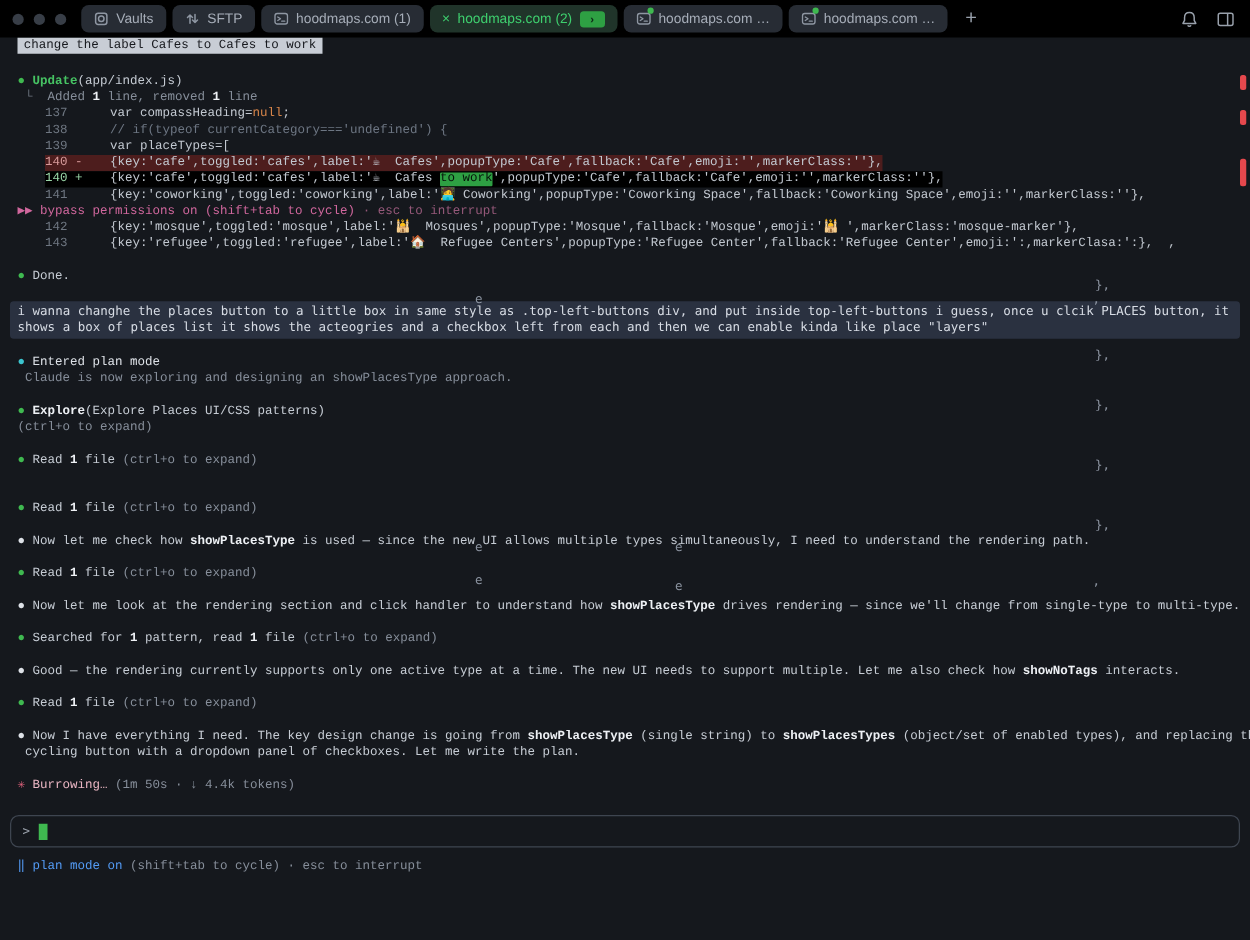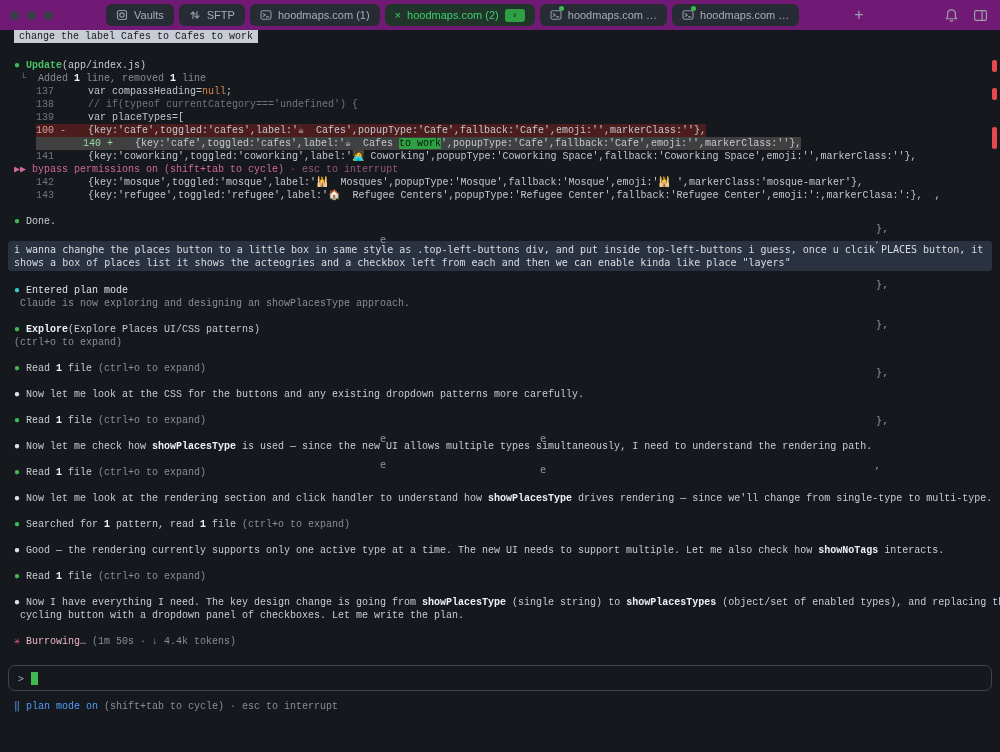--- a/index.html
+++ b/index.html
@@ -3,22 +3,22 @@
 <meta charset="utf-8">
 <style>
   html,body{margin:0;padding:0;}
   body{
     width:1000px;height:752px;position:relative;overflow:hidden;
     background:#15181d;
     font-family:"DejaVu Sans Mono","Liberation Mono",monospace;
     font-size:10px;color:#c6ccd4;
   }
   
-  .tabbar{height:30px;background:#701a75;display:flex;align-items:center;padding:0 8px;
-    font-family:"Liberation Sans","DejaVu Sans",sans-serif;gap:41px;}
+  .tabbar{height:30px;background:#000000;display:flex;align-items:center;padding:0 8px;
+    font-family:"Liberation Sans","DejaVu Sans",sans-serif;}
   .dots{display:flex;gap:8px;margin:0 12px 0 2px;}
   .wdot{width:9px;height:9px;border-radius:50%;background:#383e47;}
   .tablist{display:flex;gap:5px;align-items:center;}
   .tab{height:22px;border-radius:6px;background:#272c34;color:#a6adb8;display:flex;align-items:center;
     gap:6px;padding:0 10px;font-size:11px;white-space:nowrap;}
   .tab.active{background:#20342a;color:#3ecf6e;}
   .tclose{color:#3ecf6e;font-size:11px;}
   .ticonwrap{position:relative;display:flex;align-items:center;}
   .ticon{display:flex;align-items:center;}
   .condot{position:absolute;right:-2px;top:-3px;width:5px;height:5px;border-radius:50%;background:#3fb950;}
@@ -31,21 +31,21 @@
   
   .term{position:absolute;top:30px;left:0;right:0;bottom:0;overflow:hidden;}
   .line{height:13px;line-height:13px;white-space:pre;padding-left:14px;color:#c6ccd4;font-family:Liberation Mono, monospace;}
   .line.ind{padding-left:20px;}
   .line.gap{height:13px;}
   .line.selline{height:16px;}
   .selbox{background:#c8cdd5;color:#16181d;padding:1px 5px;}
   .codeline{padding-left:36px;}
   .coderow{display:inline-block;height:13px;}
   .coderow.del{background:#4d1d1d;}
-  .coderow.add{background:#404040;padding-left:47px;}
+  .coderow.add{background:#000000;}
   .gut{display:inline-block;width:52px;color:#6e7681;}
   .gut.gutdel{color:#d79a9a;}
   .gut.gutadd{color:#9ad7a8;}
   .c-def{color:#c6ccd4;} .c-defb{color:#dde1e7;}
   .c-dim{color:#868e9a;} .c-dim2{color:#6e7681;}
   .c-grn{color:#3fb950;} .c-grnb{color:#46c363;font-weight:bold;}
   .c-cyan{color:#3bc4ce;}
   .c-boldw{color:#eef1f5;font-weight:bold;}
   .c-code{color:#c2c8d0;} .c-comment{color:#6d7683;}
   .c-orange{color:#d9864a;}
@@ -157,21 +157,21 @@
 </div>
 
 <div class="term">
     <div class="line selline"><span class="selbox">change the label Cafes to Cafes to work</span></div>
     <div class="line gap"></div>
     <div class="line"><span class="c-grn">● </span><span class="c-grnb">Update</span><span class="c-def">(app/index.js)</span></div>
     <div class="line ind"><span class="c-dim2">└  </span><span class="c-dim">Added </span><span class="c-boldw">1</span><span class="c-dim"> line, removed </span><span class="c-boldw">1</span><span class="c-dim"> line</span></div>
     <div class="line codeline"><span class="coderow"><span class="gut">137</span><span class="c-code">var compassHeading=</span><span class="c-orange">null</span><span class="c-code">;</span></span></div>
     <div class="line codeline"><span class="coderow"><span class="gut">138</span><span class="c-comment">// if(typeof currentCategory==='undefined') {</span></span></div>
     <div class="line codeline"><span class="coderow"><span class="gut">139</span><span class="c-code">var placeTypes=[</span></span></div>
-    <div class="line codeline"><span class="coderow del"><span class="gut gutdel">100 -</span><span class="c-code">{key:'cafe',toggled:'cafes',label:'☕  Cafes',popupType:'Cafe',fallback:'Cafe',emoji:'',markerClass:''},</span></span></div>
+    <div class="line codeline"><span class="coderow del"><span class="gut gutdel">140 -</span><span class="c-code">{key:'cafe',toggled:'cafes',label:'☕  Cafes',popupType:'Cafe',fallback:'Cafe',emoji:'',markerClass:''},</span></span></div>
     <div class="line codeline"><span class="coderow add"><span class="gut gutadd">140 +</span><span class="c-code">{key:'cafe',toggled:'cafes',label:'☕  Cafes </span><span class="c-addhl">to work</span><span class="c-code">',popupType:'Cafe',fallback:'Cafe',emoji:'',markerClass:''},</span></span></div>
     <div class="line codeline"><span class="coderow"><span class="gut">141</span><span class="c-code">{key:'coworking',toggled:'coworking',label:'🧑‍💻 Coworking',popupType:'Coworking Space',fallback:'Coworking Space',emoji:'',markerClass:''},</span></span></div>
     <div class="line"><span class="c-pink">▶▶ </span><span class="c-pink">bypass permissions on</span><span class="c-pink"> (shift+tab to cycle)</span><span class="c-pinkdim"> · esc to interrupt</span></div>
     <div class="line codeline"><span class="coderow"><span class="gut">142</span><span class="c-code">{key:'mosque',toggled:'mosque',label:'🕌  Mosques',popupType:'Mosque',fallback:'Mosque',emoji:'🕌 ',markerClass:'mosque-marker'},</span></span></div>
     <div class="line codeline"><span class="coderow"><span class="gut">143</span><span class="c-code">{key:'refugee',toggled:'refugee',label:'🏠  Refugee Centers',popupType:'Refugee Center',fallback:'Refugee Center',emoji:':,markerClasa:':},  ,</span></span></div>
     <div class="line gap"></div>
     <div class="line"><span class="c-grn">● </span><span class="c-def">Done.</span></div>
     <div class="line gap"></div>
     <div class="userbox">
       <div class="uline">i wanna changhe the places button to a little box in same style as .top-left-buttons div, and put inside top-left-buttons i guess, once u clcik PLACES button, it</div>
@@ -179,21 +179,20 @@
     </div>
     <div class="line gap"></div>
     <div class="line"><span class="c-cyan">● </span><span class="c-defb">Entered plan mode</span></div>
     <div class="line ind"><span class="c-dim">Claude is now exploring and designing an showPlacesType approach.</span></div>
     <div class="line gap"></div>
     <div class="line"><span class="c-grn">● </span><span class="c-boldw">Explore</span><span class="c-def">(Explore Places UI/CSS patterns)</span></div>
     <div class="line"><span class="c-dim">(ctrl+o to expand)</span></div>
     <div class="line gap"></div>
     <div class="line"><span class="c-grn">● </span><span class="c-def">Read </span><span class="c-boldw">1</span><span class="c-def"> file </span><span class="c-dim">(ctrl+o to expand)</span></div>
     <div class="line gap"></div>
-    <div class="line"><span class="c-defb">● </span><span class="c-def">Now let me look at the CSS for the buttons and any existing dropdown patterns more carefully.</span></div>
     <div class="line gap"></div>
     <div class="line"><span class="c-grn">● </span><span class="c-def">Read </span><span class="c-boldw">1</span><span class="c-def"> file </span><span class="c-dim">(ctrl+o to expand)</span></div>
     <div class="line gap"></div>
     <div class="line"><span class="c-defb">● </span><span class="c-def">Now let me check how </span><span class="c-boldw">showPlacesType</span><span class="c-def"> is used — since the new UI allows multiple types simultaneously, I need to understand the rendering path.</span></div>
     <div class="line gap"></div>
     <div class="line"><span class="c-grn">● </span><span class="c-def">Read </span><span class="c-boldw">1</span><span class="c-def"> file </span><span class="c-dim">(ctrl+o to expand)</span></div>
     <div class="line gap"></div>
     <div class="line"><span class="c-defb">● </span><span class="c-def">Now let me look at the rendering section and click handler to understand how </span><span class="c-boldw">showPlacesType</span><span class="c-def"> drives rendering — since we'll change from single-type to multi-type.</span></div>
     <div class="line gap"></div>
     <div class="line"><span class="c-grn">● </span><span class="c-def">Searched for </span><span class="c-boldw">1</span><span class="c-def"> pattern, read </span><span class="c-boldw">1</span><span class="c-def"> file </span><span class="c-dim">(ctrl+o to expand)</span></div>

